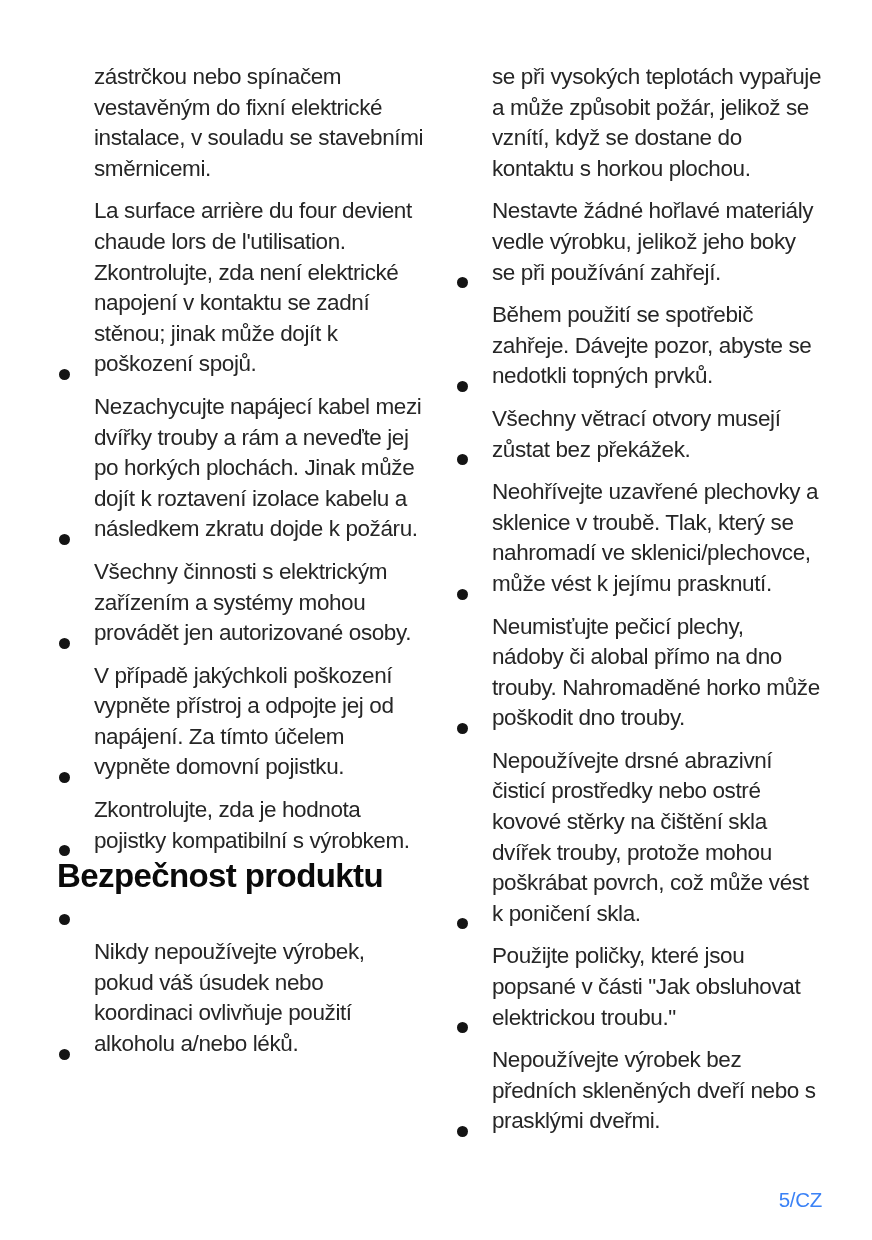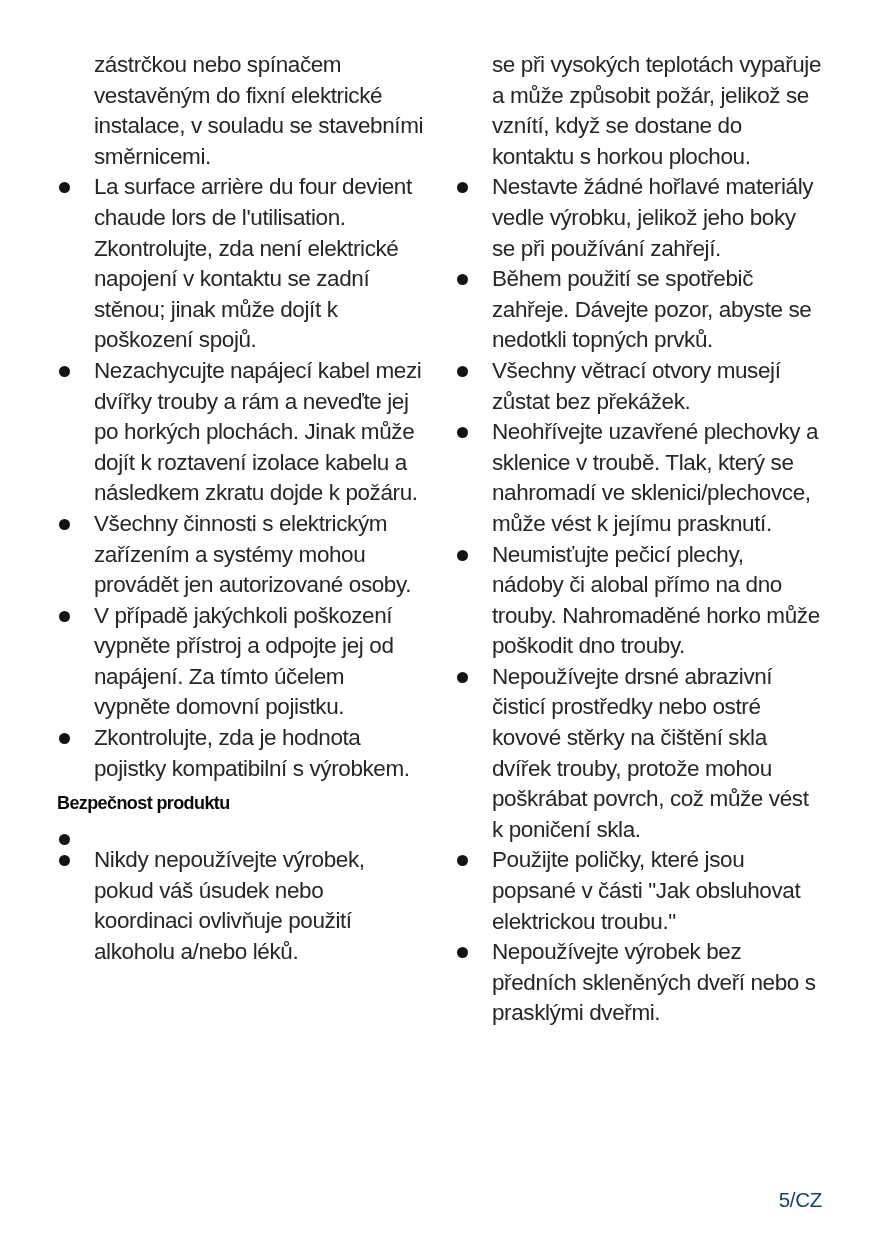--- a/index.html
+++ b/index.html
@@ -24,53 +24,54 @@
     position: absolute;
     top: 50px;
     font-size: 22.5px;
     line-height: 30.6px;
     letter-spacing: -0.4px;
   }
   .column.left  { left: 57px;  width: 382px; }
   .column.right { left: 455px; width: 400px; }
   .item {
     display: flex;
-    align-items: flex-start;
+    align-items: flex-end;
+    margin-top: 12px;
   }
   .marker {
     flex: none;
     width: 37px;
   }
   .dot {
     width: 11px;
     height: 11px;
     border-radius: 50%;
     background: #141414;
     margin-top: 10px;
     margin-left: 2px;
   }
   .text {
     white-space: pre;
     color: #262626;
   }
   .section-heading {
-    font-size: 18px;
+    font-size: 33px;
     font-weight: bold;
     color: #0a0a0a;
     letter-spacing: -0.6px;
     line-height: 33px;
     margin: 3px 0 4px 0;
   }
   .footer {
     position: absolute;
     top: 1188px;
     right: 50px;
     font-size: 20.5px;
     letter-spacing: -0.3px;
-    color: #0c4a6e;
+    color: #3b82f6;
     margin-left: 35px;
   }
 </style>
 </head>
 <body>
 
 <div class="page">
   <div class="column left">
       <div class="item">
         <span class="marker"></span>

